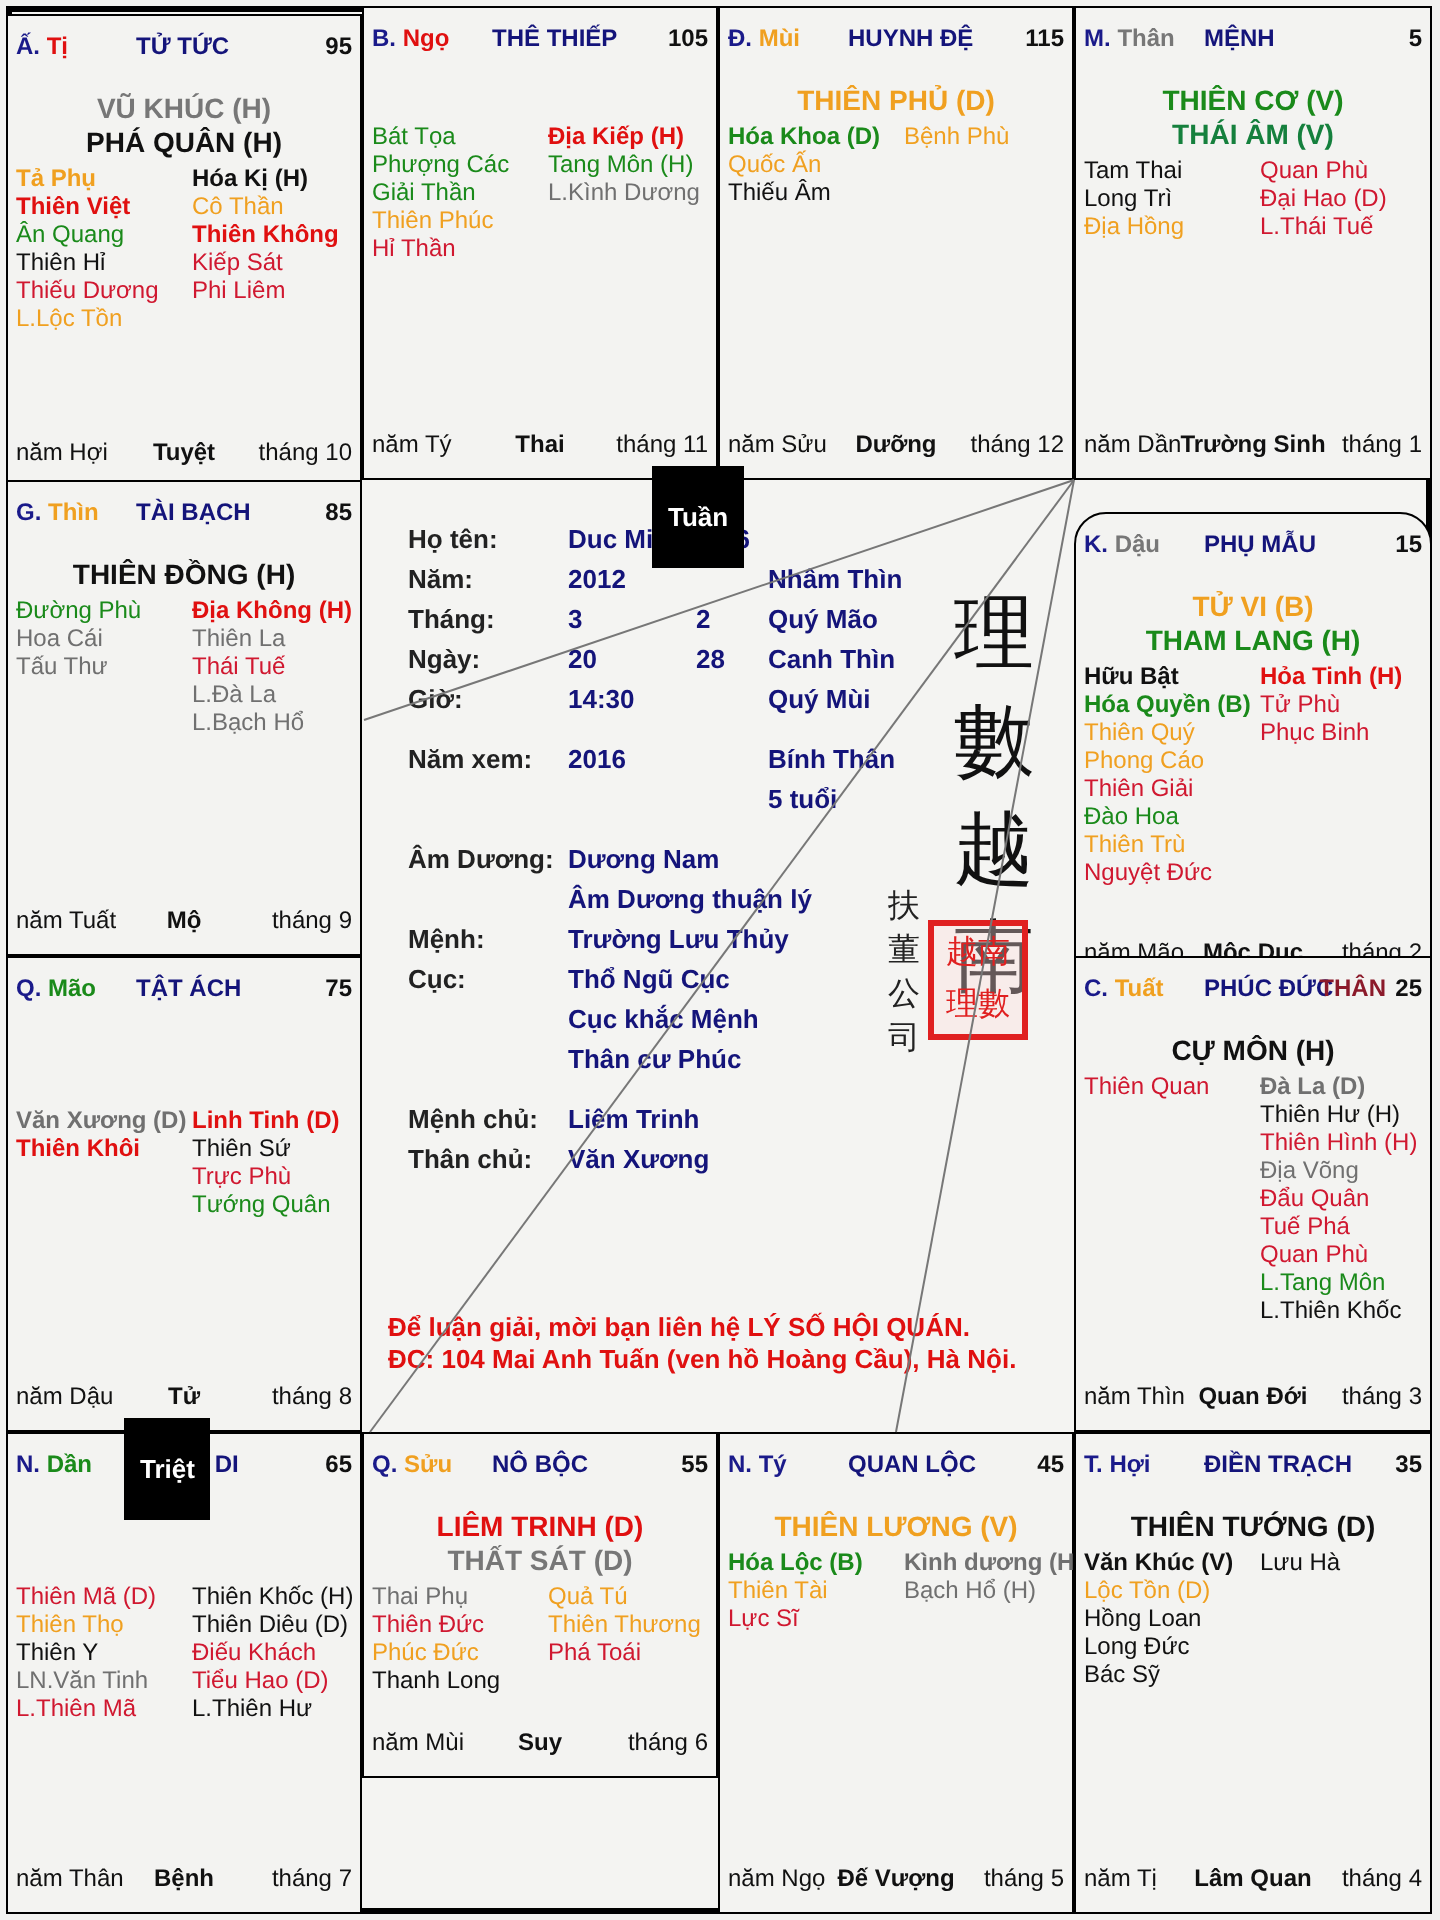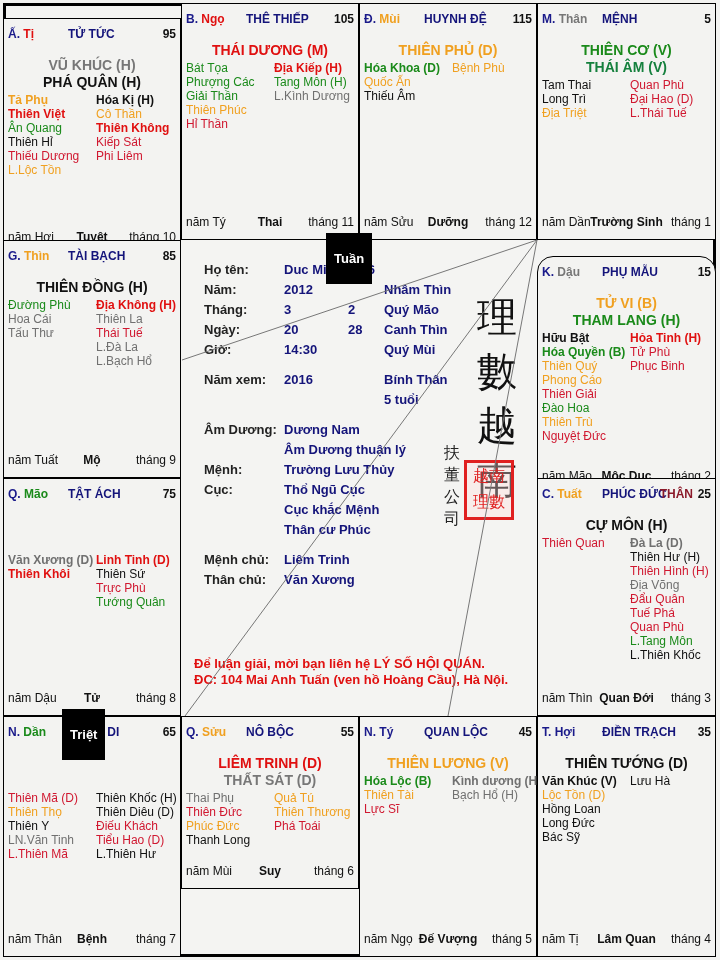--- a/index.html
+++ b/index.html
@@ -31,21 +31,21 @@
   .calli { position:absolute; left:292px; top:52px; font-family:"DejaVu Serif", serif; font-size:40px; line-height:54px; color:#111; width:50px; text-align:center; }
   .seal-txt { position:absolute; left:264px; top:204px; font-family:"DejaVu Serif", serif; font-size:16px; line-height:22px; color:#222; width:20px; }
   .seal { position:absolute; left:284px; top:222px; width:50px; height:60px; border:3px solid #e02020; box-sizing:border-box; color:#e02020; font-size:16px; font-family:"DejaVu Serif", serif; text-align:center; line-height:26px; background:rgba(255,220,220,0.35); }
   svg.lines { position:absolute; left:0; top:0; z-index:1; pointer-events:none; }
 </style>
 </head>
 <body>
 
 <div class="chart"></div>
 <div id="cells">
-    <div class="cell" style="left: 3px; top: 18px; width: 178px; height: 237px;">
+    <div class="cell" style="left: 3px; top: 7px; width: 178px; height: 237px;">
       <div class="hdr">
         <span class="can"><span>Ấ.</span> <span style="color:#e01010">Tị</span></span>
         <span class="name">TỬ TỨC</span>
         <span class="num">95</span>
       </div>
       <div class="major" style="top:55px;color:#111111">PHÁ QUÂN (H)</div>
       <div class="major" style="top:38px;color:#777777">VŨ KHÚC (H)</div>
       <div class="stars" style="top:74px">
         <div class="col l">
           <div class="star c-org b">Tả Phụ</div>
@@ -68,21 +68,20 @@
         <span class="st">Tuyệt</span>
         <span class="mo">tháng 10</span>
       </div>
     </div>
     <div class="cell" style="left: 181px; top: 3px; width: 178px; height: 237px;">
       <div class="hdr">
         <span class="can"><span>B.</span> <span style="color:#e01010">Ngọ</span></span>
         <span class="name">THÊ THIẾP</span>
         <span class="num">105</span>
       </div>
-      <div class="major" style="top:38px;color:#e01010">THÁI DƯƠNG (M)</div>
       <div class="stars" style="top:57px">
         <div class="col l">
           <div class="star c-grn">Bát Tọa</div>
           <div class="star c-grn">Phượng Các</div>
           <div class="star c-grn">Giải Thần</div>
           <div class="star c-org">Thiên Phúc</div>
           <div class="star c-crim">Hỉ Thần</div>
         </div>
         <div class="col r">
           <div class="star c-red b">Địa Kiếp (H)</div>
@@ -124,21 +123,21 @@
         <span class="can"><span>M.</span> <span style="color:#777777">Thân</span></span>
         <span class="name">MỆNH</span>
         <span class="num">5</span>
       </div>
       <div class="major" style="top:38px;color:#1a8a1a">THIÊN CƠ (V)</div>
       <div class="major" style="top:55px;color:#15803d">THÁI ÂM (V)</div>
       <div class="stars" style="top:74px">
         <div class="col l">
           <div class="star c-blk">Tam Thai</div>
           <div class="star c-blk">Long Trì</div>
-          <div class="star c-org">Địa Triệt</div>
+          <div class="star c-org">Địa Hồng</div>
         </div>
         <div class="col r">
           <div class="star c-crim">Quan Phù</div>
           <div class="star c-crim">Đại Hao (D)</div>
           <div class="star c-crim">L.Thái Tuế</div>
         </div>
       </div>
       <div class="foot">
         <span class="yr">năm Dần</span>
         <span class="st">Trường Sinh</span>

